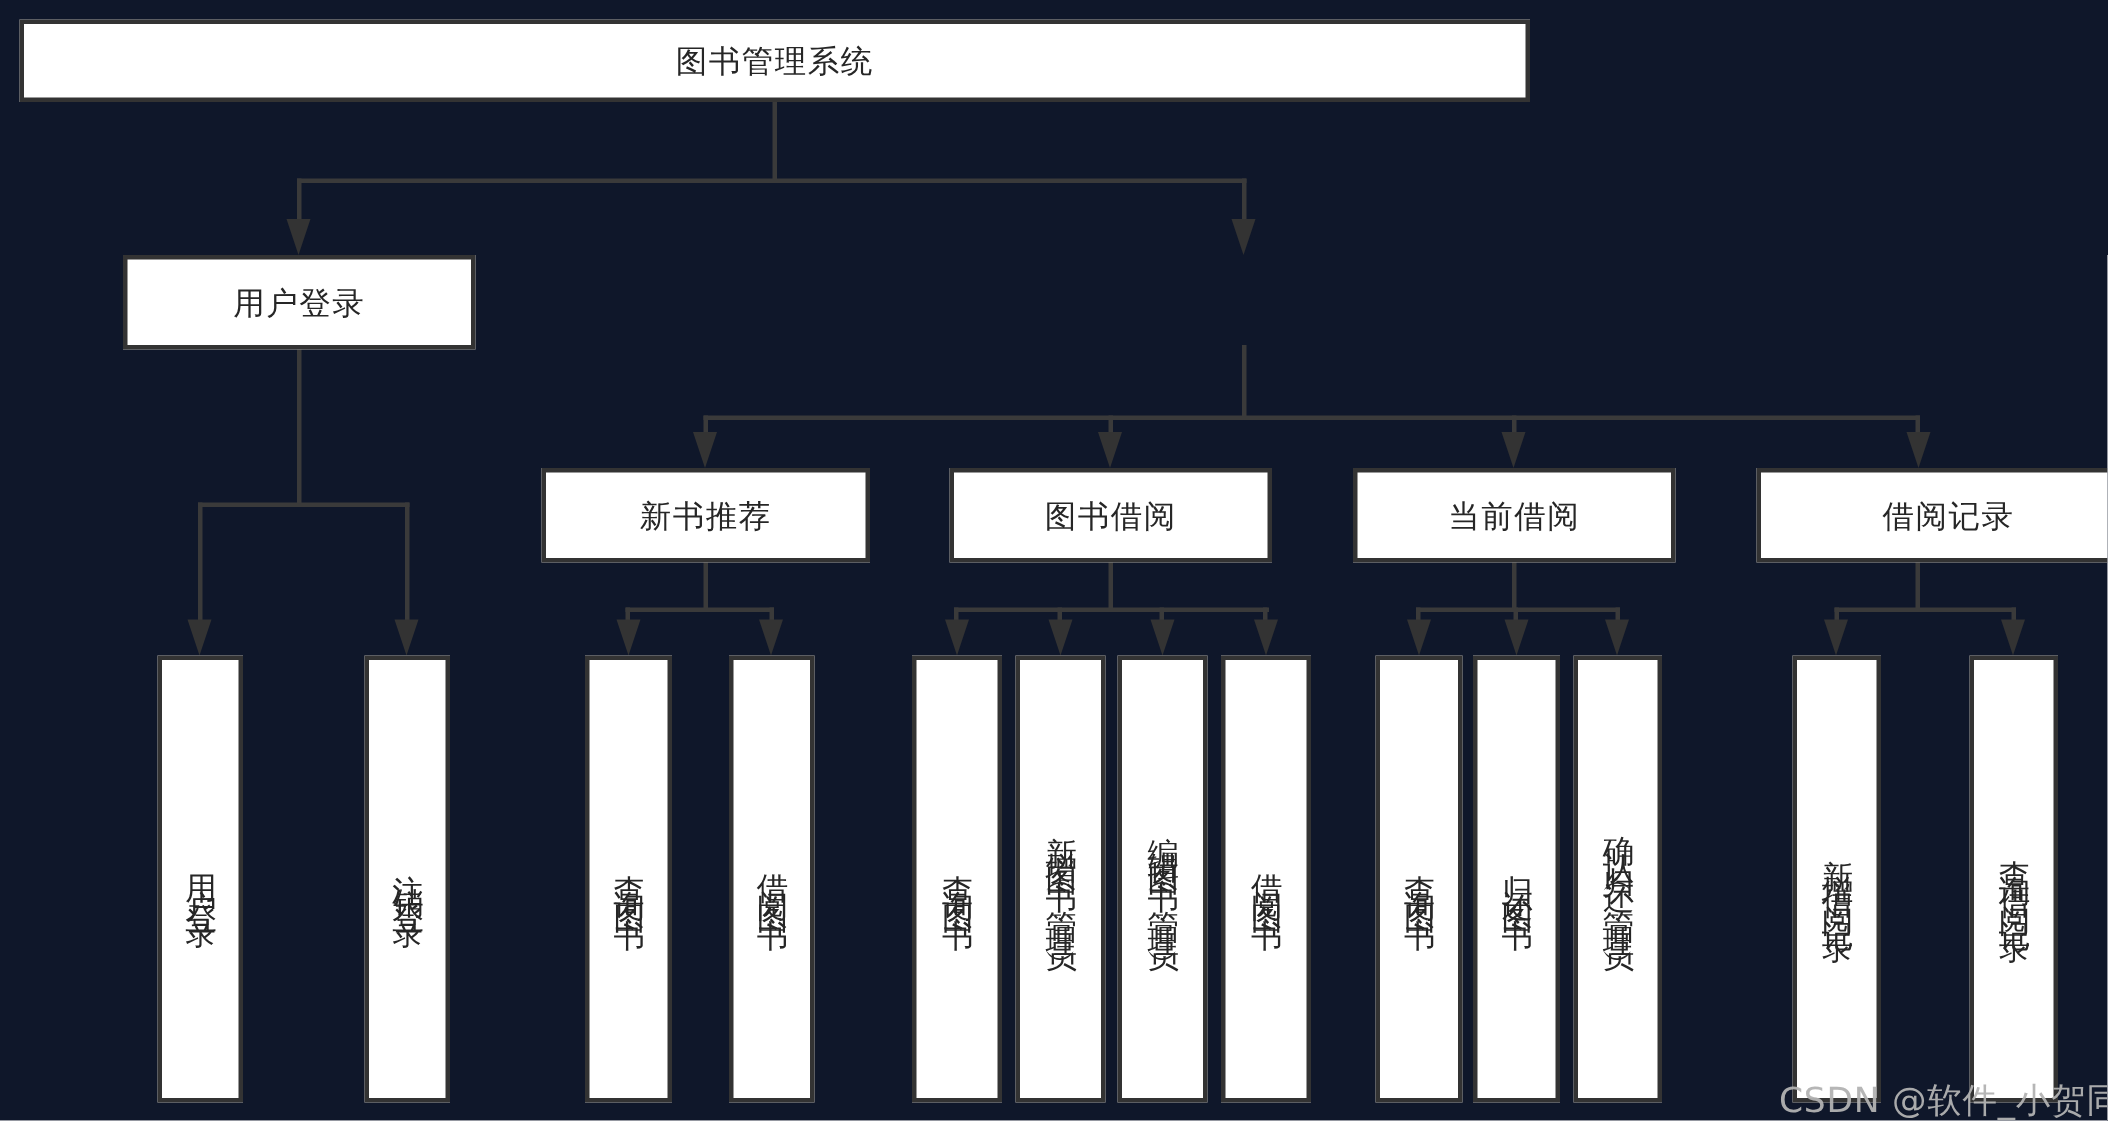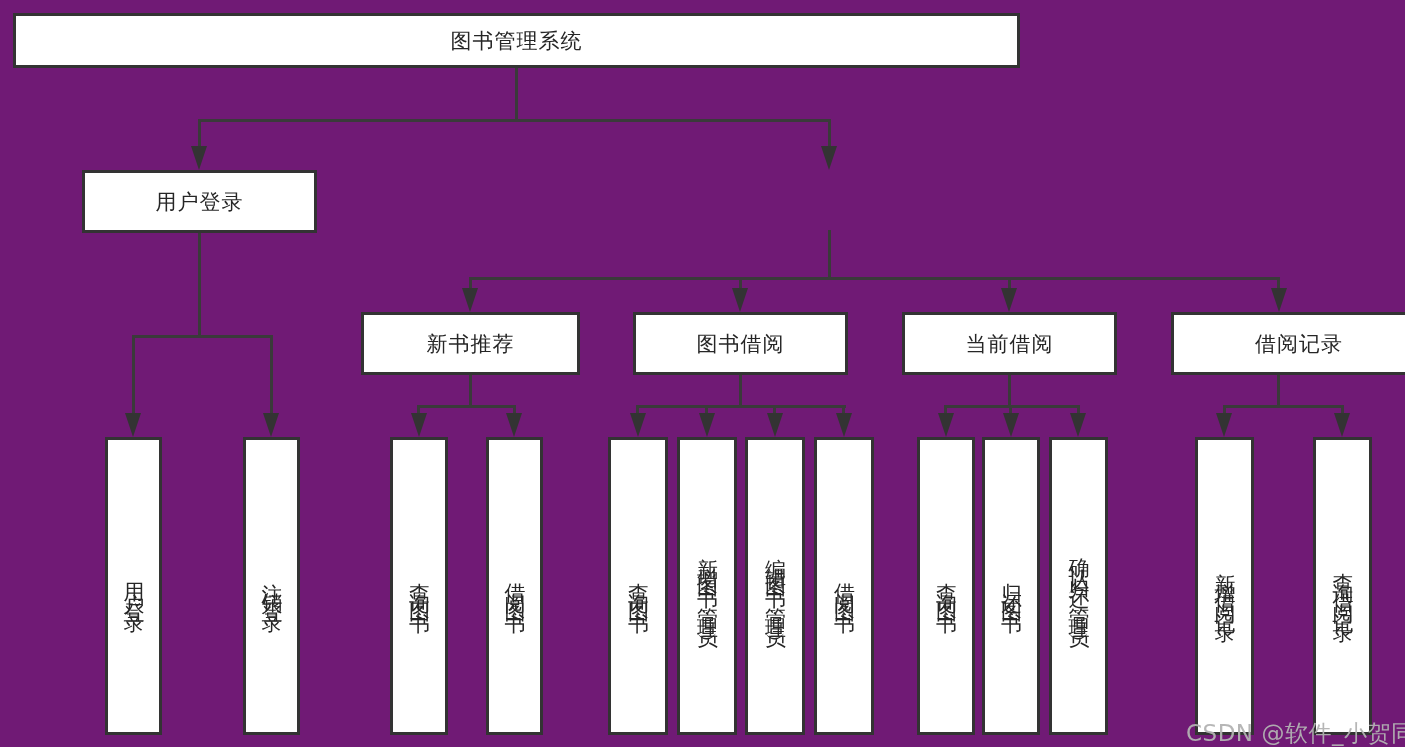--- a/index.html
+++ b/index.html
@@ -1,20 +1,20 @@
 <!DOCTYPE html>
 <html><head>
 <meta charset="utf-8">
 <style>
   html, body { margin: 0; padding: 0; background: #ffffff; }
   .canvas {
     position: relative;
     width: 1405px;
     height: 747px;
-    background: #701a75;
+    background: #0f172a;
     font-family: "DejaVu Sans", "Liberation Sans", sans-serif;
     overflow: hidden;
   }
   .node {
     position: absolute;
     box-sizing: border-box;
     border: 3px solid #333333;
     background: #ffffff;
     display: flex;
     align-items: center;

